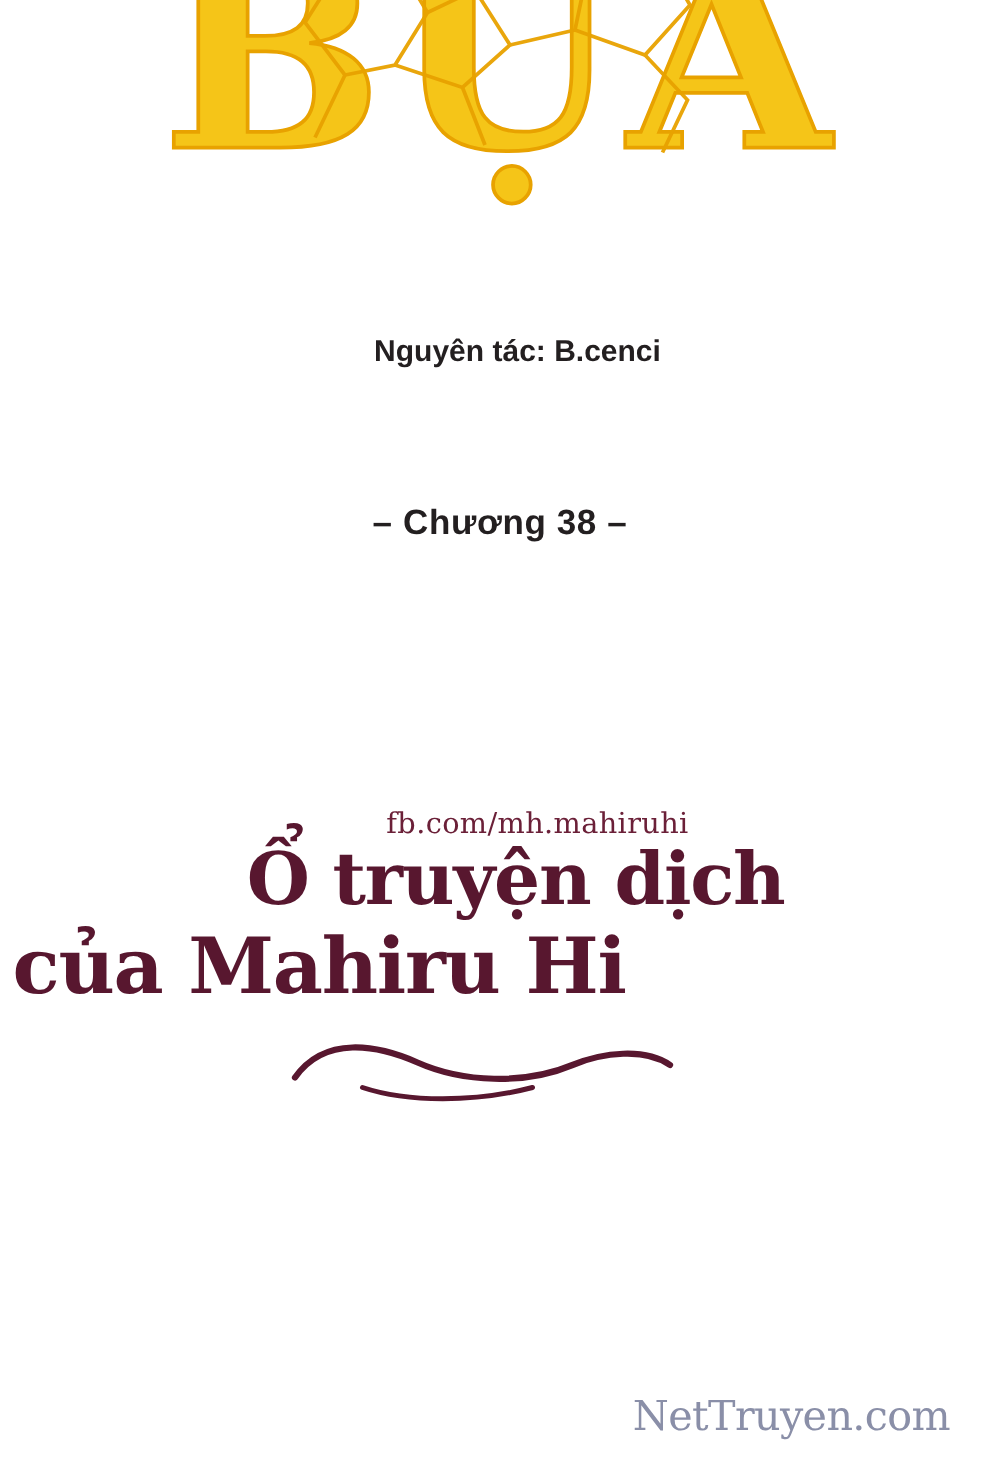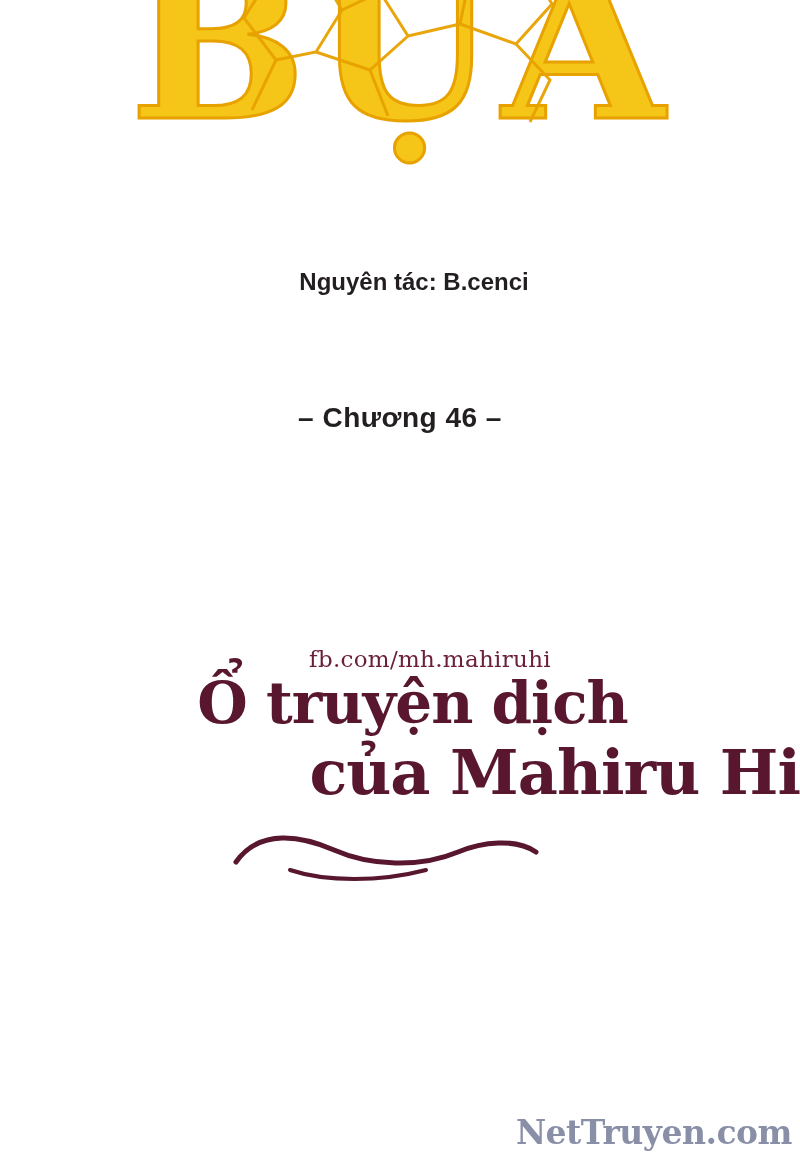--- a/index.html
+++ b/index.html
@@ -124,45 +124,45 @@
     font-size: 58px;
     color: #58172f;
     letter-spacing: -1px;
     line-height: 1;
   }
   .group-line2 {
     position: absolute;
     top: 112px;
     left: 0;
     width: 800px;
-    text-align: right;
+    text-align: left;
     padding-left: 10px;
     box-sizing: border-box;
     font-family: "DejaVu Serif", serif;
     font-weight: bold;
     font-size: 62px;
     color: #58172f;
     letter-spacing: -1px;
     line-height: 1;
   }
   .group-flourish {
     position: absolute;
     top: 196px;
     left: 230px;
     width: 320px;
     height: 60px;
   }
 
   
   .site-watermark {
     position: absolute;
-    right: 8px;
+    right: 40px;
     bottom: 18px;
     font-family: "DejaVu Serif", serif;
-    font-weight: bold;
+    font-weight: normal;
     font-size: 33px;
     letter-spacing: -.5px;
     white-space: nowrap;
   }
   .wm-net { color: #8a8fa8; }
   .wm-truyen { color: #8a8fa8; }
   .wm-com { color: #8a8fa8; }
 </style>
 </head>
 <body>
@@ -181,21 +181,21 @@
       <path d="M88 30 L96 0"></path>
       <path d="M196 8 L210 0"></path>
     </g>
   </svg>
 </div>
 
 <div class="credits">
   <div class="credits-line2">Nguyên tác: B.cenci</div>
 </div>
 
-<div class="chapter">– Chương 46 –</div>
+<div class="chapter">– Chương 38 –</div>
 
 <div class="group-logo">
   <div class="group-fb">fb.com/mh.mahiruhi</div>
   <div class="group-line1">Ổ truyện dịch</div>
   <div class="group-line2">của Mahiru Hi</div>
   <svg class="group-flourish" viewBox="0 0 320 60" xmlns="http://www.w3.org/2000/svg">
     <path d="M6 36 C 30 2, 72 10, 104 24 C 140 40, 190 42, 228 26 C 252 16, 286 12, 306 26" fill="none" stroke="#58172f" stroke-width="5" stroke-linecap="round"></path>
     <path d="M60 44 C 96 56, 150 56, 196 44" fill="none" stroke="#58172f" stroke-width="4" stroke-linecap="round"></path>
   </svg>
 </div>

